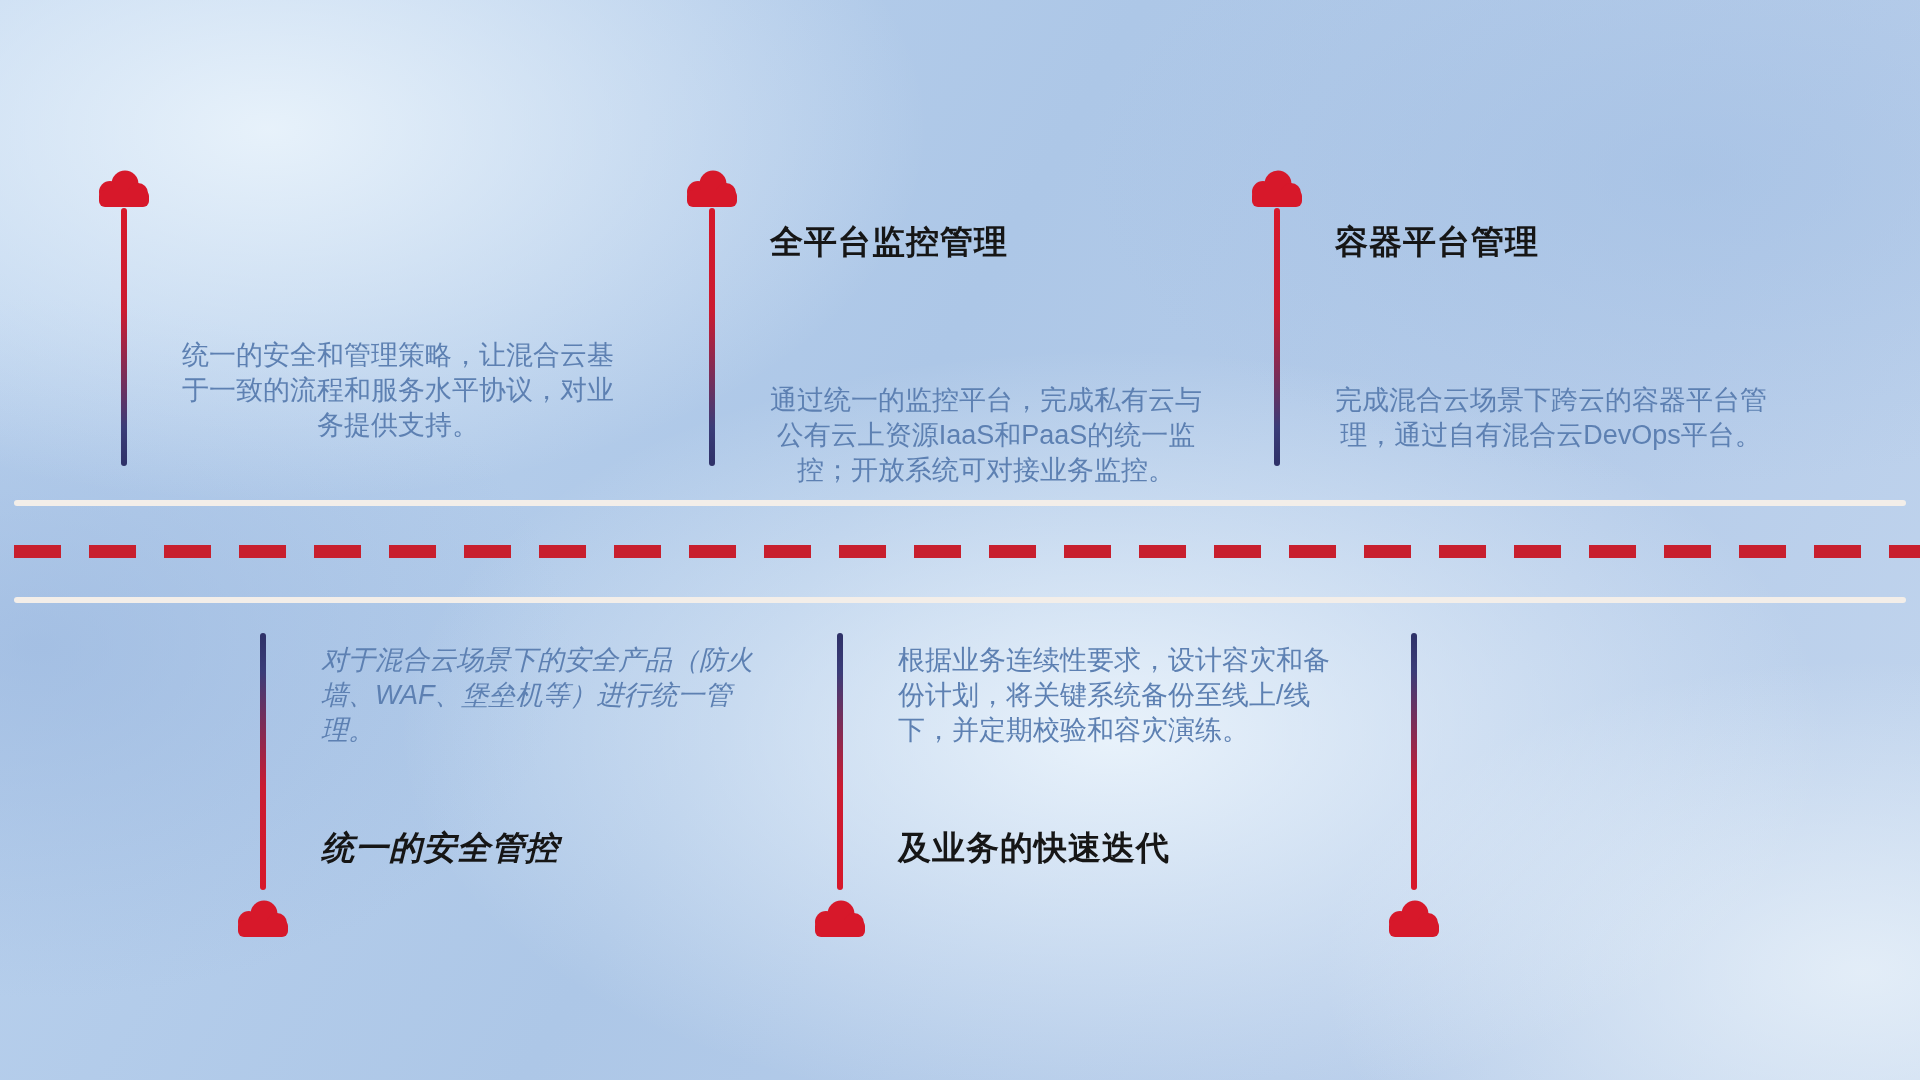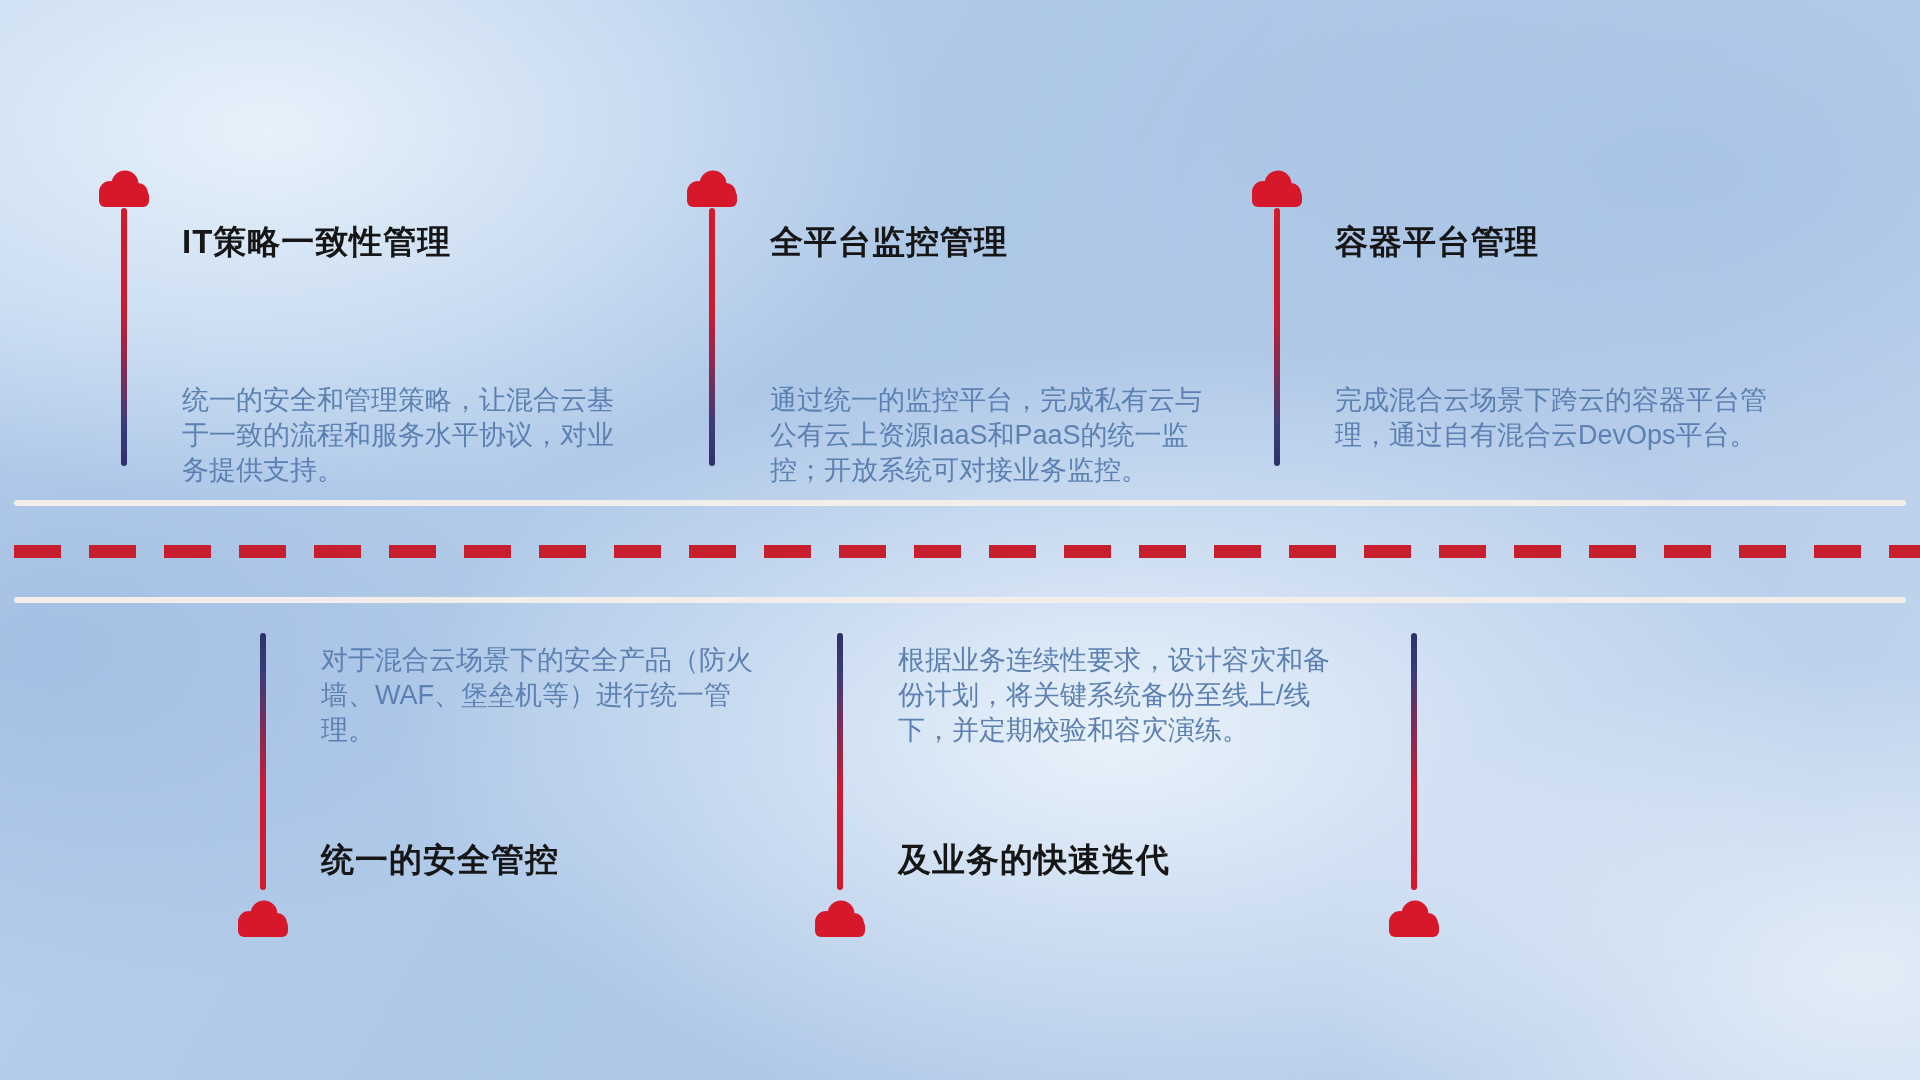--- a/index.html
+++ b/index.html
@@ -26,21 +26,21 @@
   .road-dashes{
     position:absolute;left:14px;right:0;top:545px;height:13px;
     background:repeating-linear-gradient(90deg,#c81f2e 0 47px,transparent 47px 75px);
   }
 
   
   .item{position:absolute;width:530px;height:440px;}
   .t1{left:95px;top:168px;}
   .t2{left:683px;top:168px;}
   .t3{left:1248px;top:168px;}
-  .b1{left:234px;top:630px;}
+  .b1{left:234px;top:630px;font-style:italic;}
   .b2{left:811px;top:630px;}
   .b3{left:1385px;top:630px;}
 
   .cloud{position:absolute;left:0;top:0;width:58px;height:40px;display:block;}
   .cloud svg{display:block;width:58px;height:40px;}
 
   .pole{position:absolute;left:26px;width:6px;border-radius:3px;}
   .item-top .pole{
     top:40px;height:258px;
     background:linear-gradient(180deg,#d7182a 0%,#cb1b31 40%,#3a3c78 85%,#2e3168 100%);
@@ -51,23 +51,23 @@
   }
   .item-bottom .cloud{top:268px;}
 
   .body{position:absolute;left:87px;width:432px;}
   .item-top .body{top:52px;}
   .item-bottom .body{top:13px;height:310px;}
 
   .title{margin:0;font-size:33px;font-weight:700;color:#161616;letter-spacing:1px;}
   .desc{font-size:27px;line-height:35px;color:#5d80b2;}
 
-  .item-top .desc{margin:118px 0 0;}
+  .item-top .desc{margin:118px 0 0;text-align:center;}
   .item-bottom .desc{position:absolute;top:0;left:0;margin:0;width:100%;}
-  .item-bottom .title{position:absolute;top:195px;left:0;}
+  .item-bottom .title{position:absolute;top:183px;left:0;}
 </style>
 </head>
 <body>
 
 <div class="canvas">
 
   <div class="road-line top"></div>
   <div class="road-dashes"></div>
   <div class="road-line bottom"></div>
 
@@ -77,21 +77,20 @@
           <g fill="#d7182a">
         <circle cx="15" cy="24" r="11"></circle>
             <circle cx="30" cy="16" r="13.5"></circle>
             <circle cx="43" cy="25" r="10"></circle>
         <rect x="4" y="22" width="50" height="17" rx="6"></rect>
           </g>
         </svg>
     </span>
     <span class="pole"></span>
     <div class="body">
-      <h2 class="title">IT策略一致性管理</h2>
       <p class="desc">统一的安全和管理策略，让混合云基于一致的流程和服务水平协议，对业务提供支持。</p>
     </div>
   </div>
 
   <div class="item item-top t2">
     <span class="cloud">
       <svg viewBox="0 0 58 40">
           <g fill="#d7182a">
         <circle cx="15" cy="24" r="11"></circle>
             <circle cx="30" cy="16" r="13.5"></circle>

